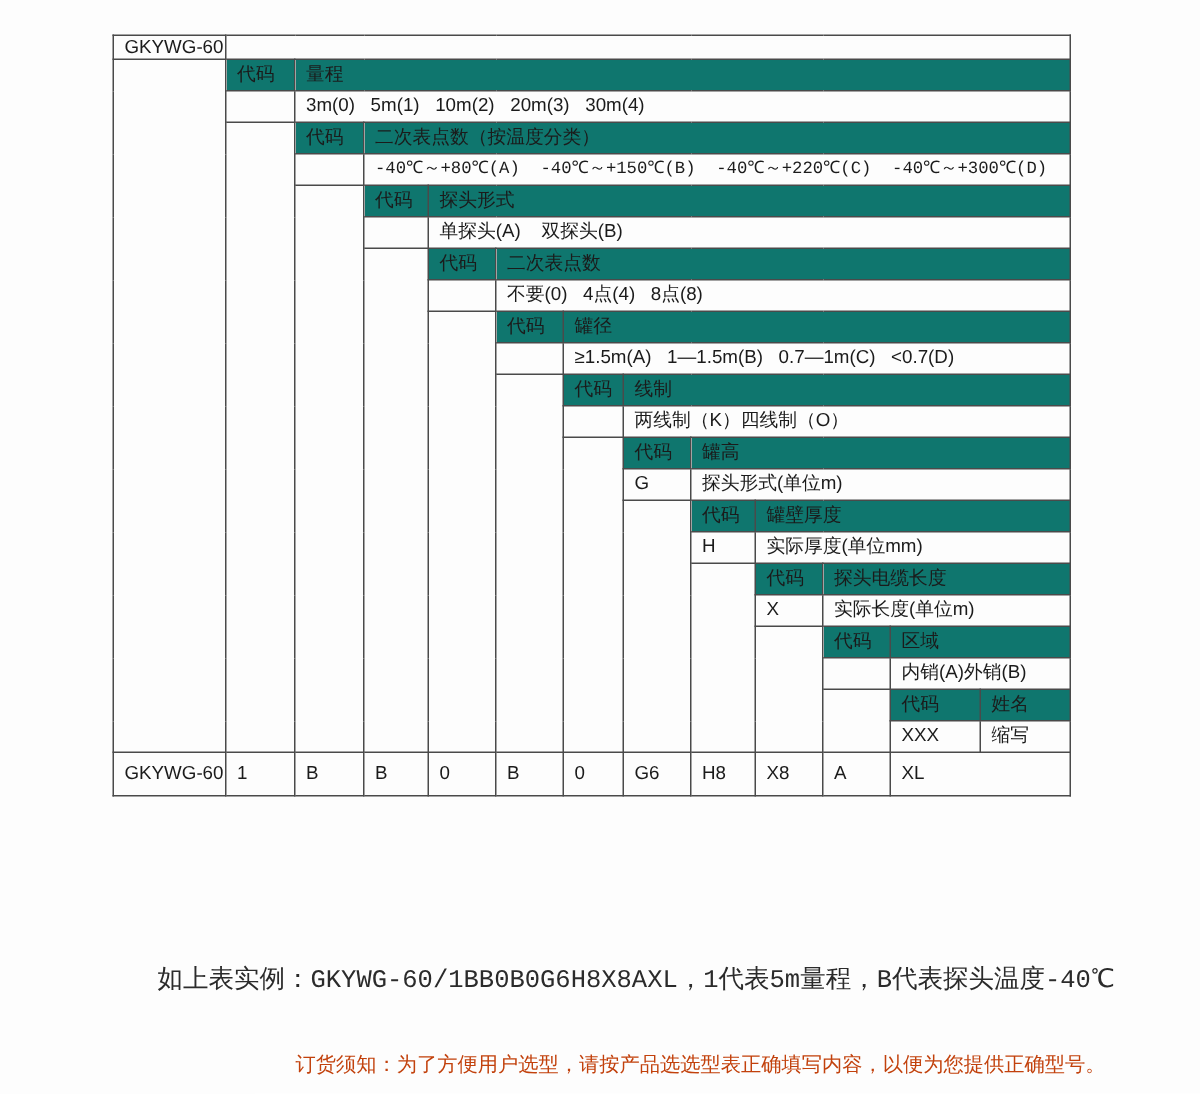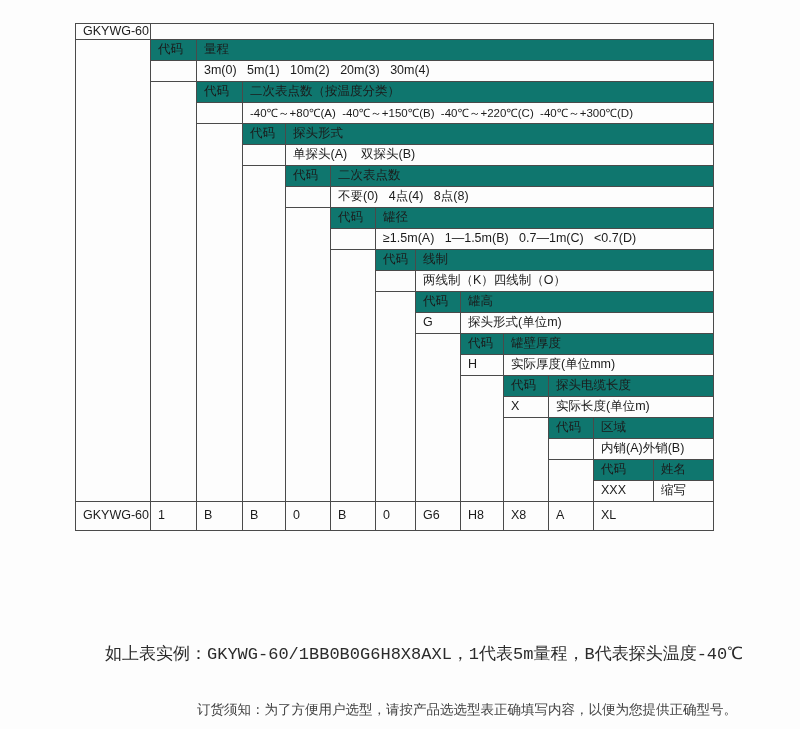--- a/index.html
+++ b/index.html
@@ -24,30 +24,30 @@
     height:20px;
     padding:0 3px 0 7px;
     vertical-align:middle;
     white-space:pre;
     overflow:hidden;
     line-height:1.1;
   }
   table.selector tr.r-top td { height:15px; }
   table.selector tr.r-example td { height:28px; }
   td.hd { background:#0f766e; }
-  td.small { font-size:11.5px; padding-left:5px; }
+  td.small { font-size:11.5px; padding-left:5px;font-family:Liberation Mono, monospace; }
   .explain {
     position:absolute; left:71px; top:542px; width:662px;
     font-size:17px; line-height:45px; color:#2b2b2b;
     white-space:pre;
   }
   .explain .indent { padding-left:34px;font-family:Liberation Mono, monospace; }
   .order-note {
     position:absolute; left:197px; top:701px; width:560px;
-    font-size:13.5px; color:#404040;
+    font-size:13.5px; color:#c2410c;
     white-space:pre;
   }
 </style>
 </head>
 <body>
 
 <div class="sheet">
 
   <table class="selector">
     <colgroup>

